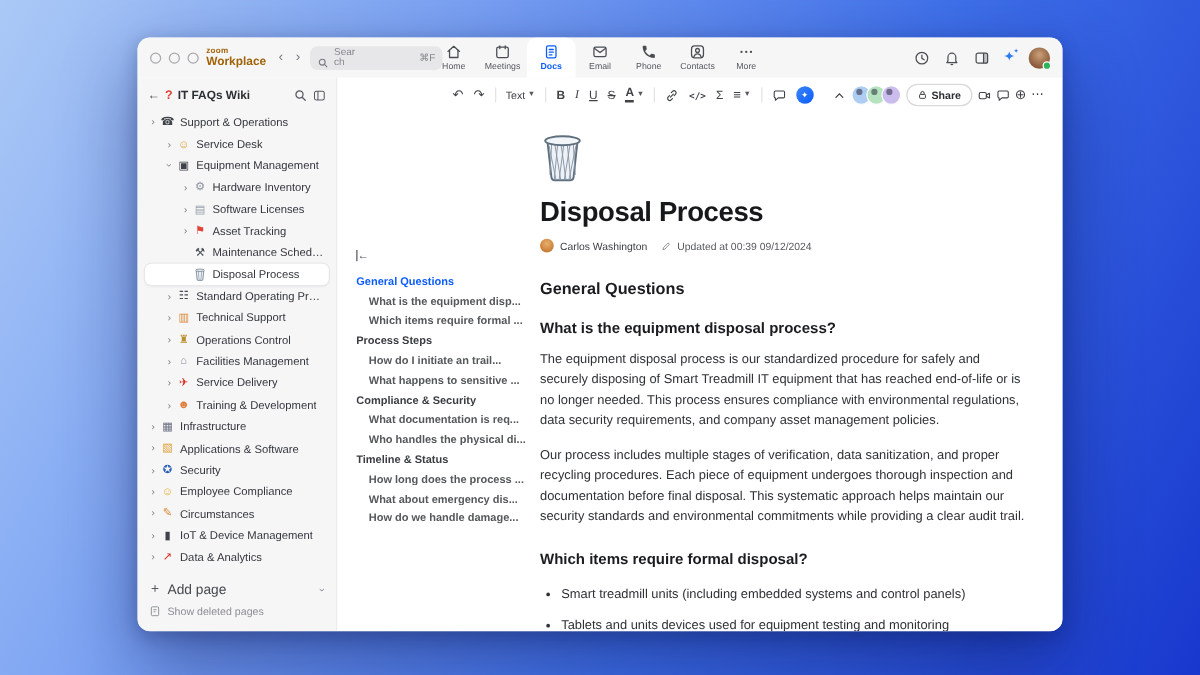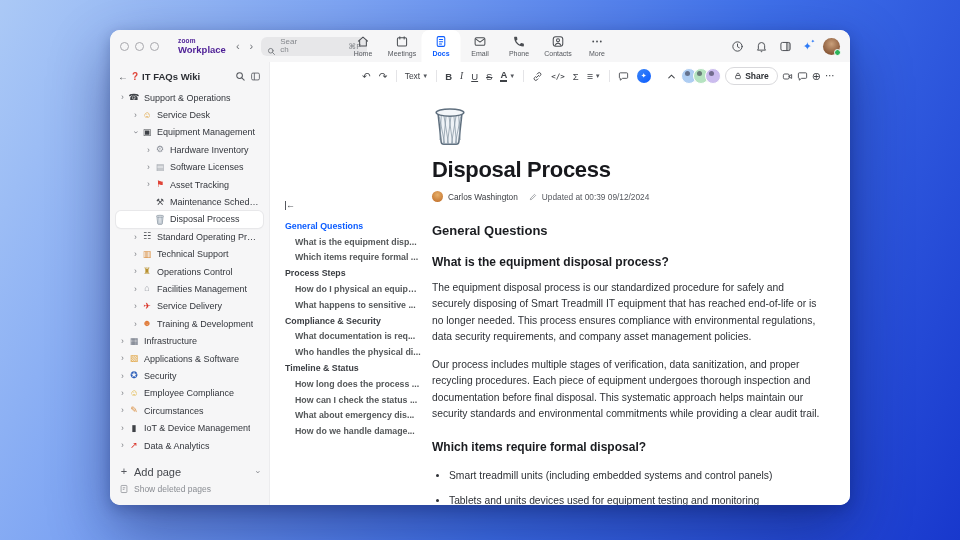--- a/index.html
+++ b/index.html
@@ -6,21 +6,21 @@
     font-family:"Liberation Sans","DejaVu Sans",sans-serif;
     -webkit-font-smoothing:antialiased;}
   body{background:linear-gradient(118deg,#abc9f6 0%,#7da4f3 28%,#3e6fe9 62%,#1838cd 100%);}
   .window{position:absolute;left:110px;top:30px;width:740px;height:475px;border-radius:10px;
     background:#fff;box-shadow:0 24px 60px rgba(8,18,80,.45),0 4px 14px rgba(8,18,80,.25);
     overflow:hidden;display:flex;flex-direction:column;}
   
   .titlebar{flex:0 0 32px;background:#f6f6f7;display:flex;align-items:center;padding:0 10px;position:relative;}
   .traffic{display:flex;gap:6px;align-items:center;}
   .tl{width:7px;height:7px;border-radius:50%;border:1px solid #a8a8ad;background:transparent;}
-  .brand{margin-left:19px;line-height:1;color:#4c1d95;}
+  .brand{margin-left:6px;line-height:1;color:#a16207;}
   .brand .bt{display:block;font-size:6.5px;font-weight:700;letter-spacing:.2px;}
   .brand .bb{display:block;font-size:9.5px;font-weight:700;margin-top:1px;}
   .histnav{display:flex;gap:10px;margin-left:10px;color:#717479;font-size:11px;line-height:1;}
   .searchpill{margin-left:8px;width:94px;height:19px;background:#e7e7e9;border-radius:6px;
     display:flex;align-items:center;padding:0 6px;gap:4px;color:#85888d;}
   .searchpill .mag{width:9px;height:9px;color:#76797e;flex:0 0 9px;}
   .search-text{font-size:8px;line-height:8px;width:18px;word-break:break-all;}
   .search-kbd{margin-left:auto;font-size:8px;}
   .appnav{position:absolute;left:50%;transform:translateX(-50%);top:0;height:32px;display:flex;}
   .nav-item{width:39px;display:flex;flex-direction:column;align-items:center;justify-content:center;gap:2px;color:#4a4d52;cursor:default;}
@@ -471,42 +471,39 @@
               <div class="toc-entry item">
                 <span>What is the equipment disp...</span>
               </div>
               <div class="toc-entry item">
                 <span>Which items require formal ...</span>
               </div>
               <div class="toc-entry section">
                 <span>Process Steps</span>
               </div>
               <div class="toc-entry item">
-                <span>How do I physical an equipm...</span>
+                <span>How do I initiate an trail...</span>
               </div>
               <div class="toc-entry item">
                 <span>What happens to sensitive ...</span>
               </div>
               <div class="toc-entry section">
                 <span>Compliance &amp; Security</span>
               </div>
               <div class="toc-entry item">
                 <span>What documentation is req...</span>
               </div>
               <div class="toc-entry item">
                 <span>Who handles the physical di...</span>
               </div>
               <div class="toc-entry section">
                 <span>Timeline &amp; Status</span>
               </div>
               <div class="toc-entry item">
                 <span>How long does the process ...</span>
-              </div>
-              <div class="toc-entry item">
-                <span>How can I check the status ...</span>
               </div>
               <div class="toc-entry item">
                 <span>What about emergency dis...</span>
               </div>
               <div class="toc-entry item">
                 <span>How do we handle damage...</span>
               </div>
             </div>
         </div>
         <div class="content">

